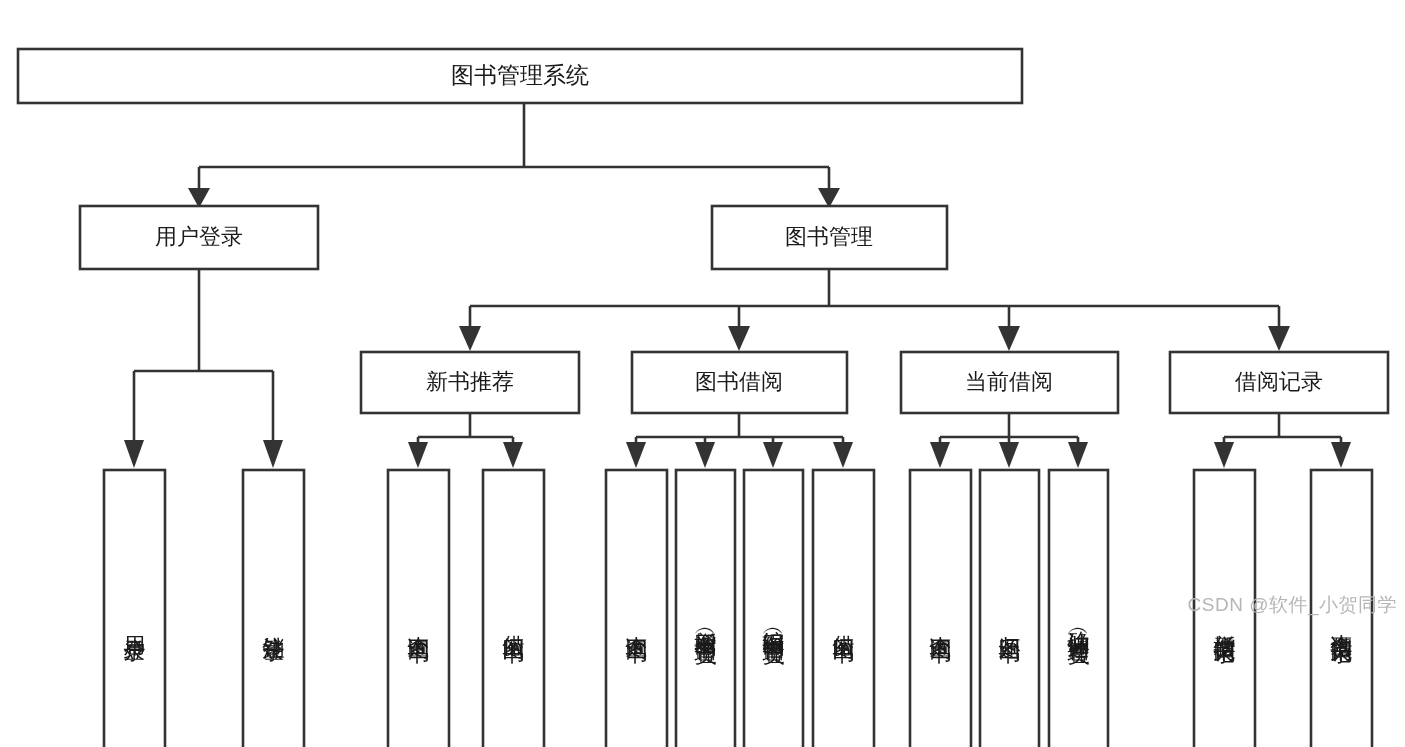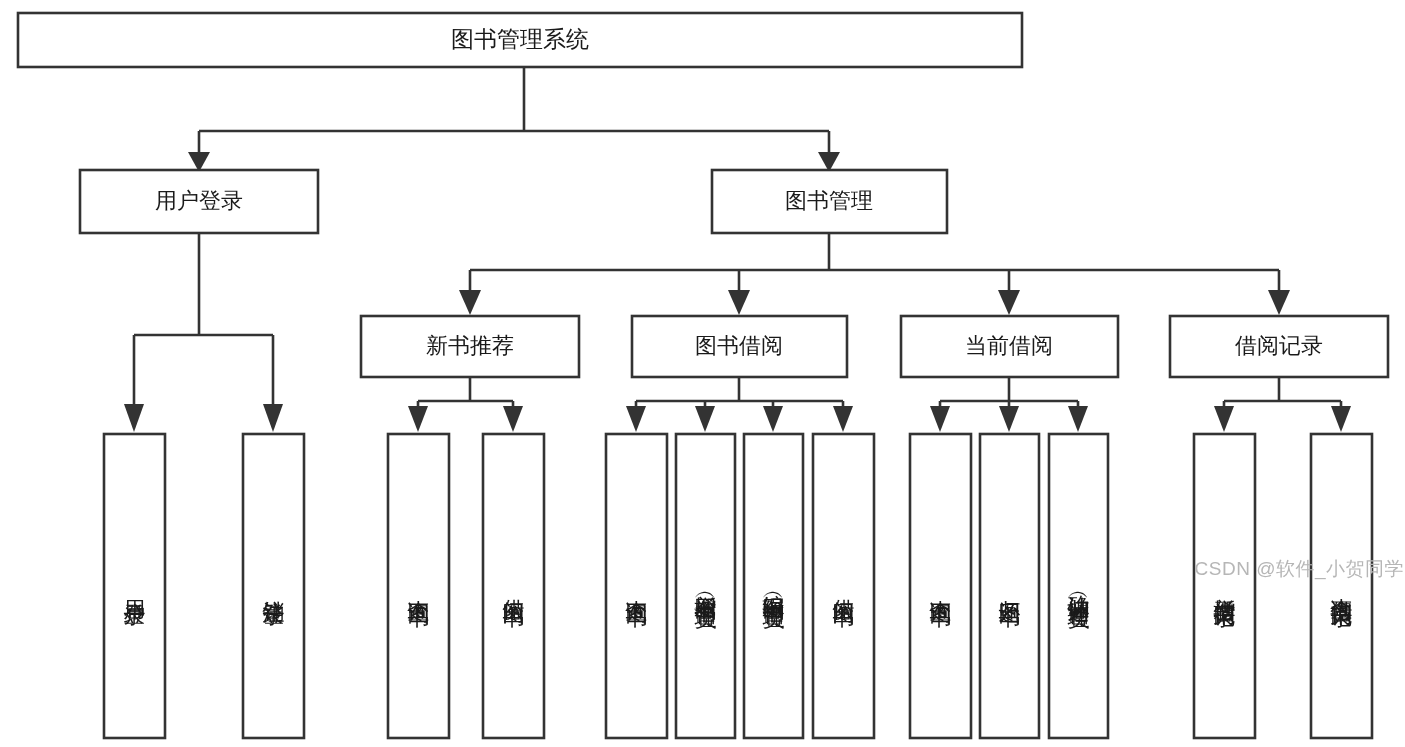--- a/index.html
+++ b/index.html
@@ -11,20 +11,21 @@
     width: 1405px;
     height: 747px;
     font-family: "Liberation Sans", "DejaVu Sans", sans-serif;
     overflow: hidden;
   }
   #diagram-root {
     position: relative;
     width: 1405px;
     height: 588px;
     background: #ffffff;
+    margin-top: 36px;
   }
   svg#tree-svg {
     position: absolute;
     top: 0;
     left: 0;
     width: 1405px;
     height: 747px;
     display: block;
   }
   .node-box {
@@ -63,21 +64,21 @@
     line-height: 1;
     text-align: center;
     display: flex;
     align-items: center;
     justify-content: center;
     white-space: nowrap;
     pointer-events: none;
   }
   .watermark {
     position: absolute;
-    right: 1px;
+    right: 8px;
     bottom: 6px;
     font-family: "Liberation Sans", "DejaVu Sans", sans-serif;
     font-size: 19px;
     color: #b6b6b6;
     white-space: nowrap;
     letter-spacing: 0.5px;
   }
 </style>
 </head>
 <body>

